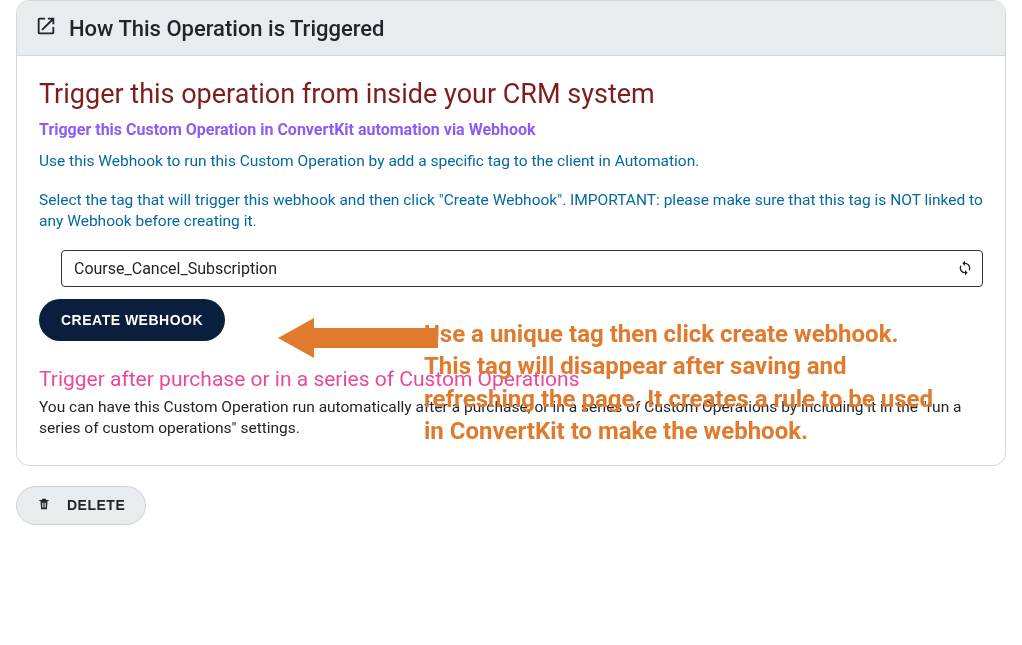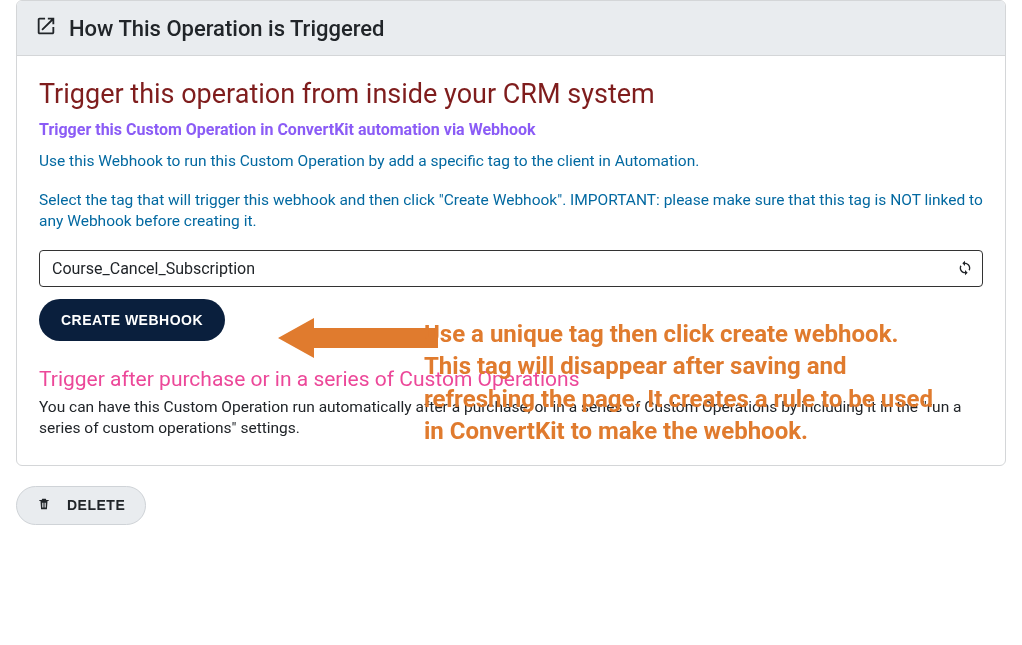--- a/index.html
+++ b/index.html
@@ -5,21 +5,21 @@
     * { box-sizing: border-box; margin: 0; padding: 0; }
     body {
       font-family: -apple-system, BlinkMacSystemFont, "Segoe UI", Roboto, Helvetica, Arial, sans-serif;
       background: #fff;
       padding: 0;
       color: #212529;
       width: 1022px;
     }
     .panel {
       border: 1px solid #d4d6d8;
-      border-radius: 6px;
+      border-radius: 13px;
       margin: 0 16px;
       overflow: hidden;
       background: #fff;
     }
     .panel-header {
       background: #e9ecef;
       padding: 14px 18px;
       display: flex;
       align-items: center;
       gap: 12px;
@@ -52,20 +52,21 @@
     }
     .desc {
       font-size: 15.5px;
       color: #0369a1;
       margin-bottom: 18px;
       line-height: 1.35;
     }
     .tag-input-wrap {
       position: relative;
       margin-bottom: 12px;
+      margin-left: 22px;
     }
     .tag-input {
       width: 100%;
       padding: 8px 36px 8px 12px;
       font-size: 16px;
       border: 1px solid #333;
       border-radius: 4px;
       background: #fff;
       font-family: inherit;
       color: #212529;

